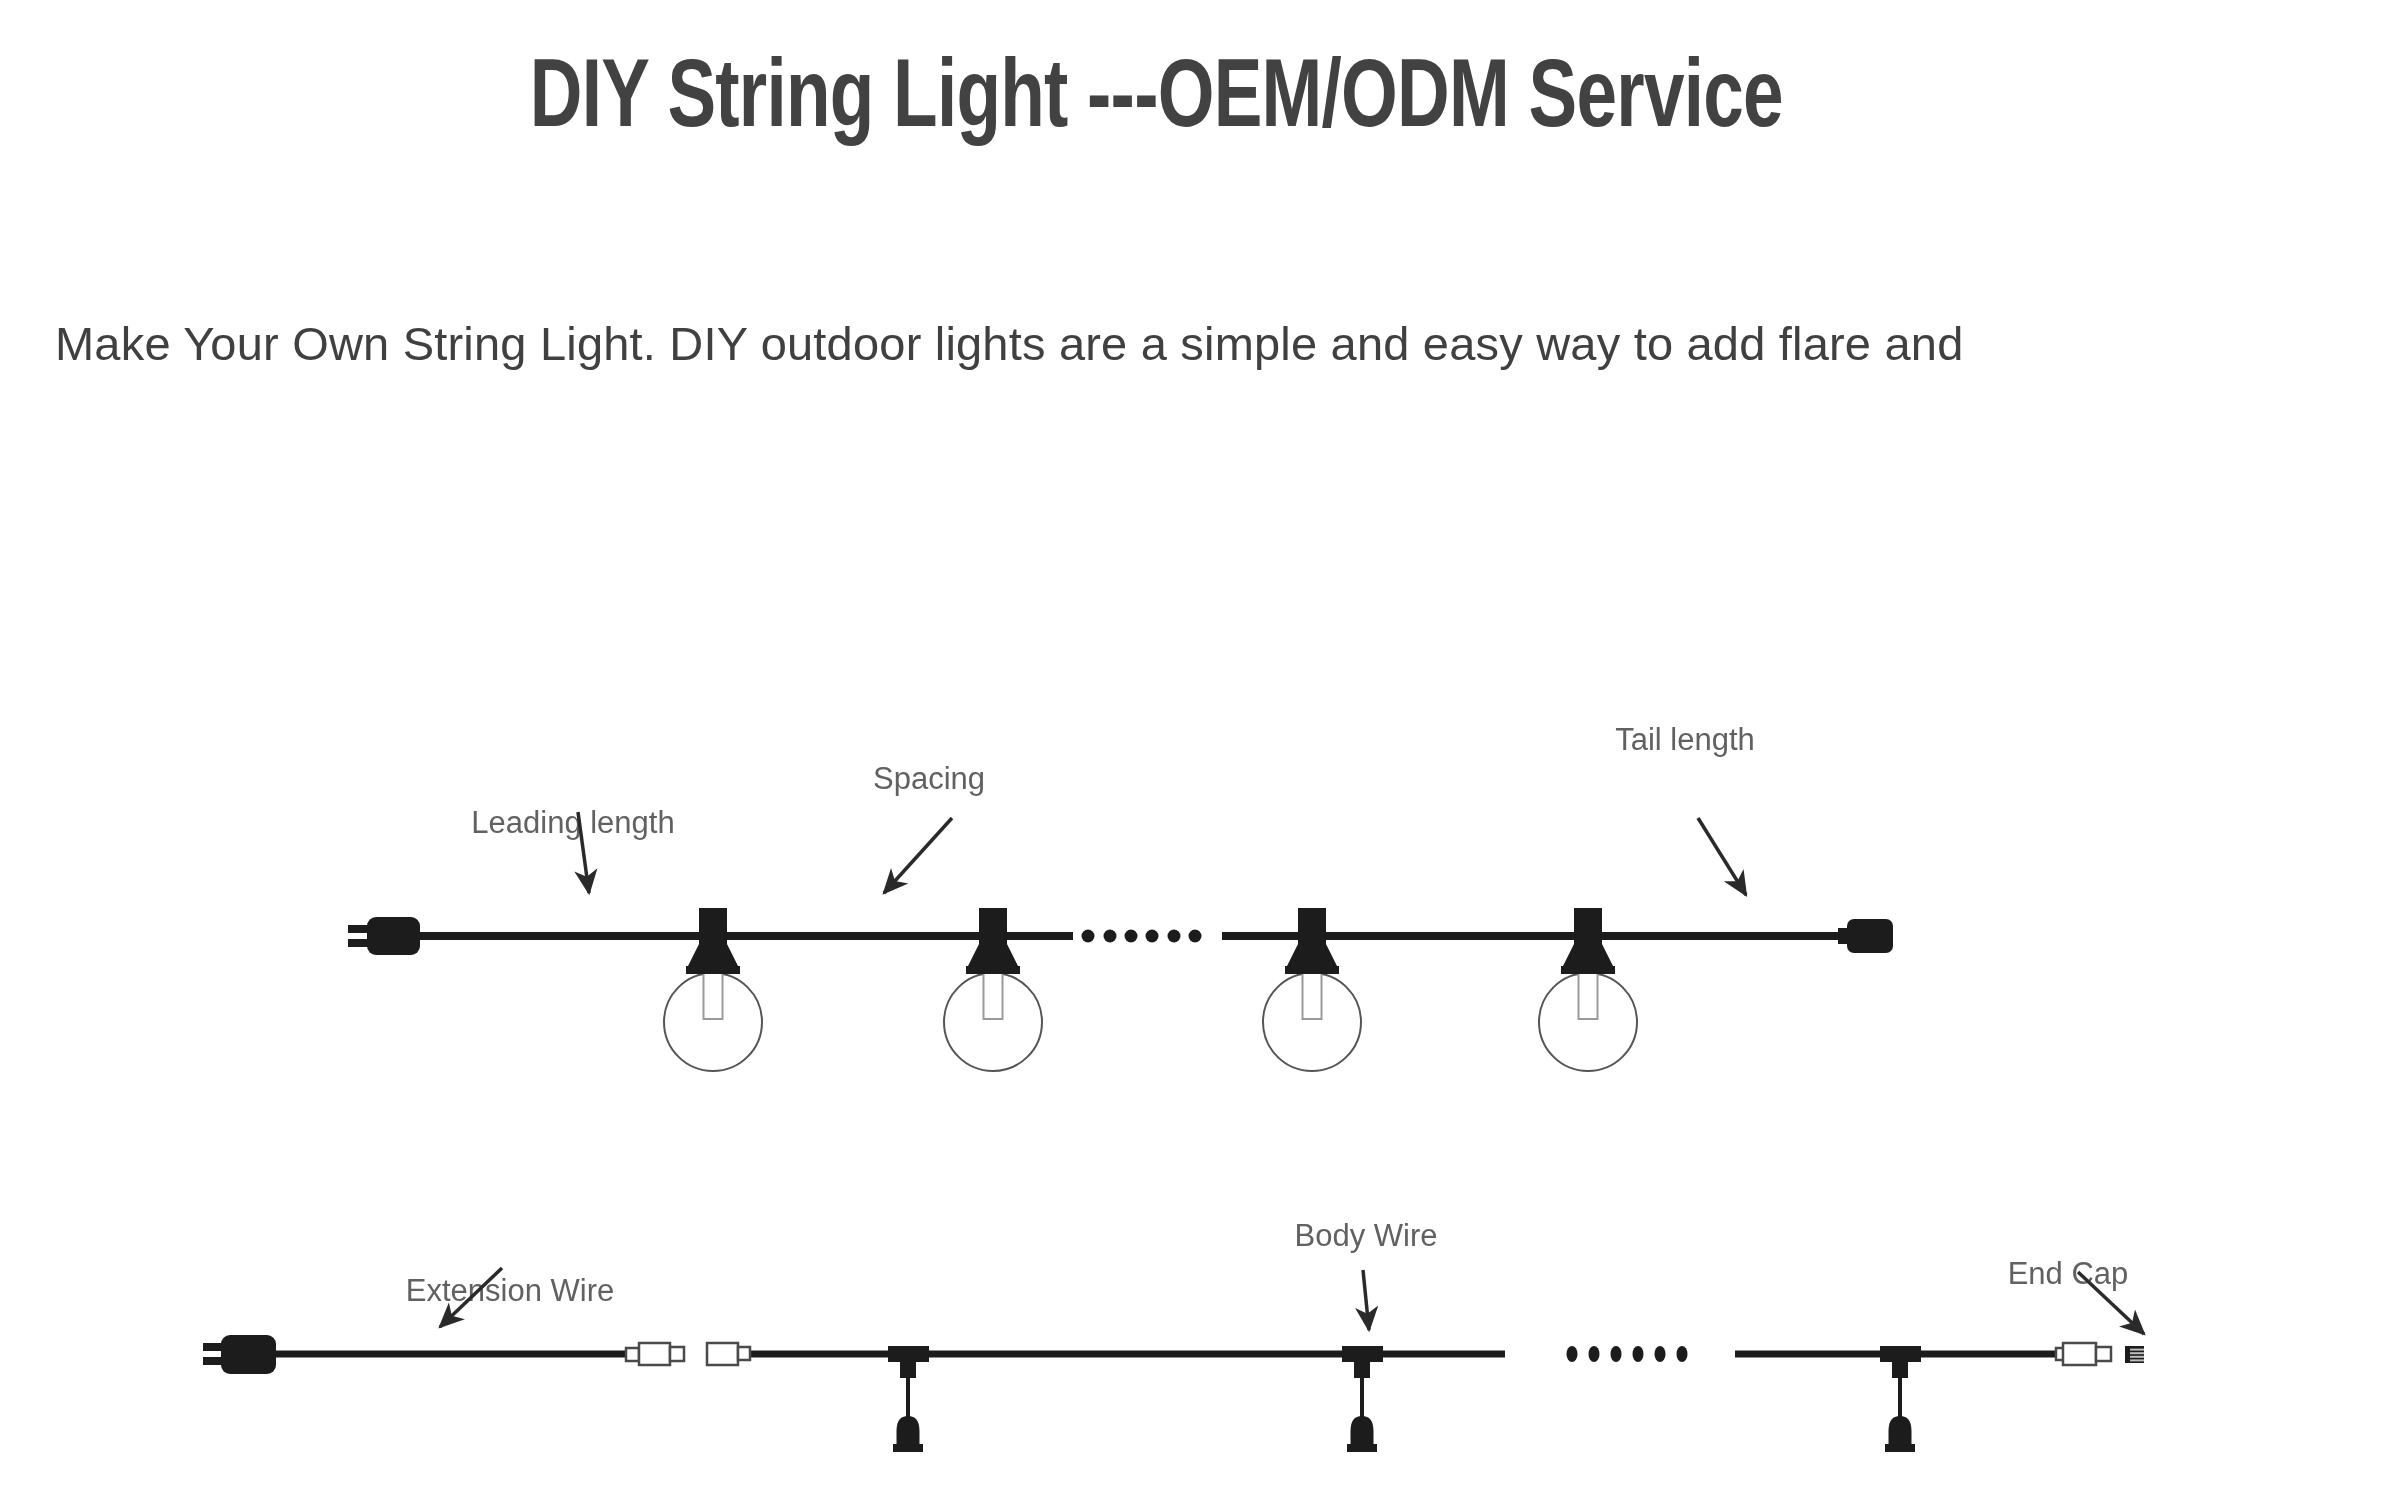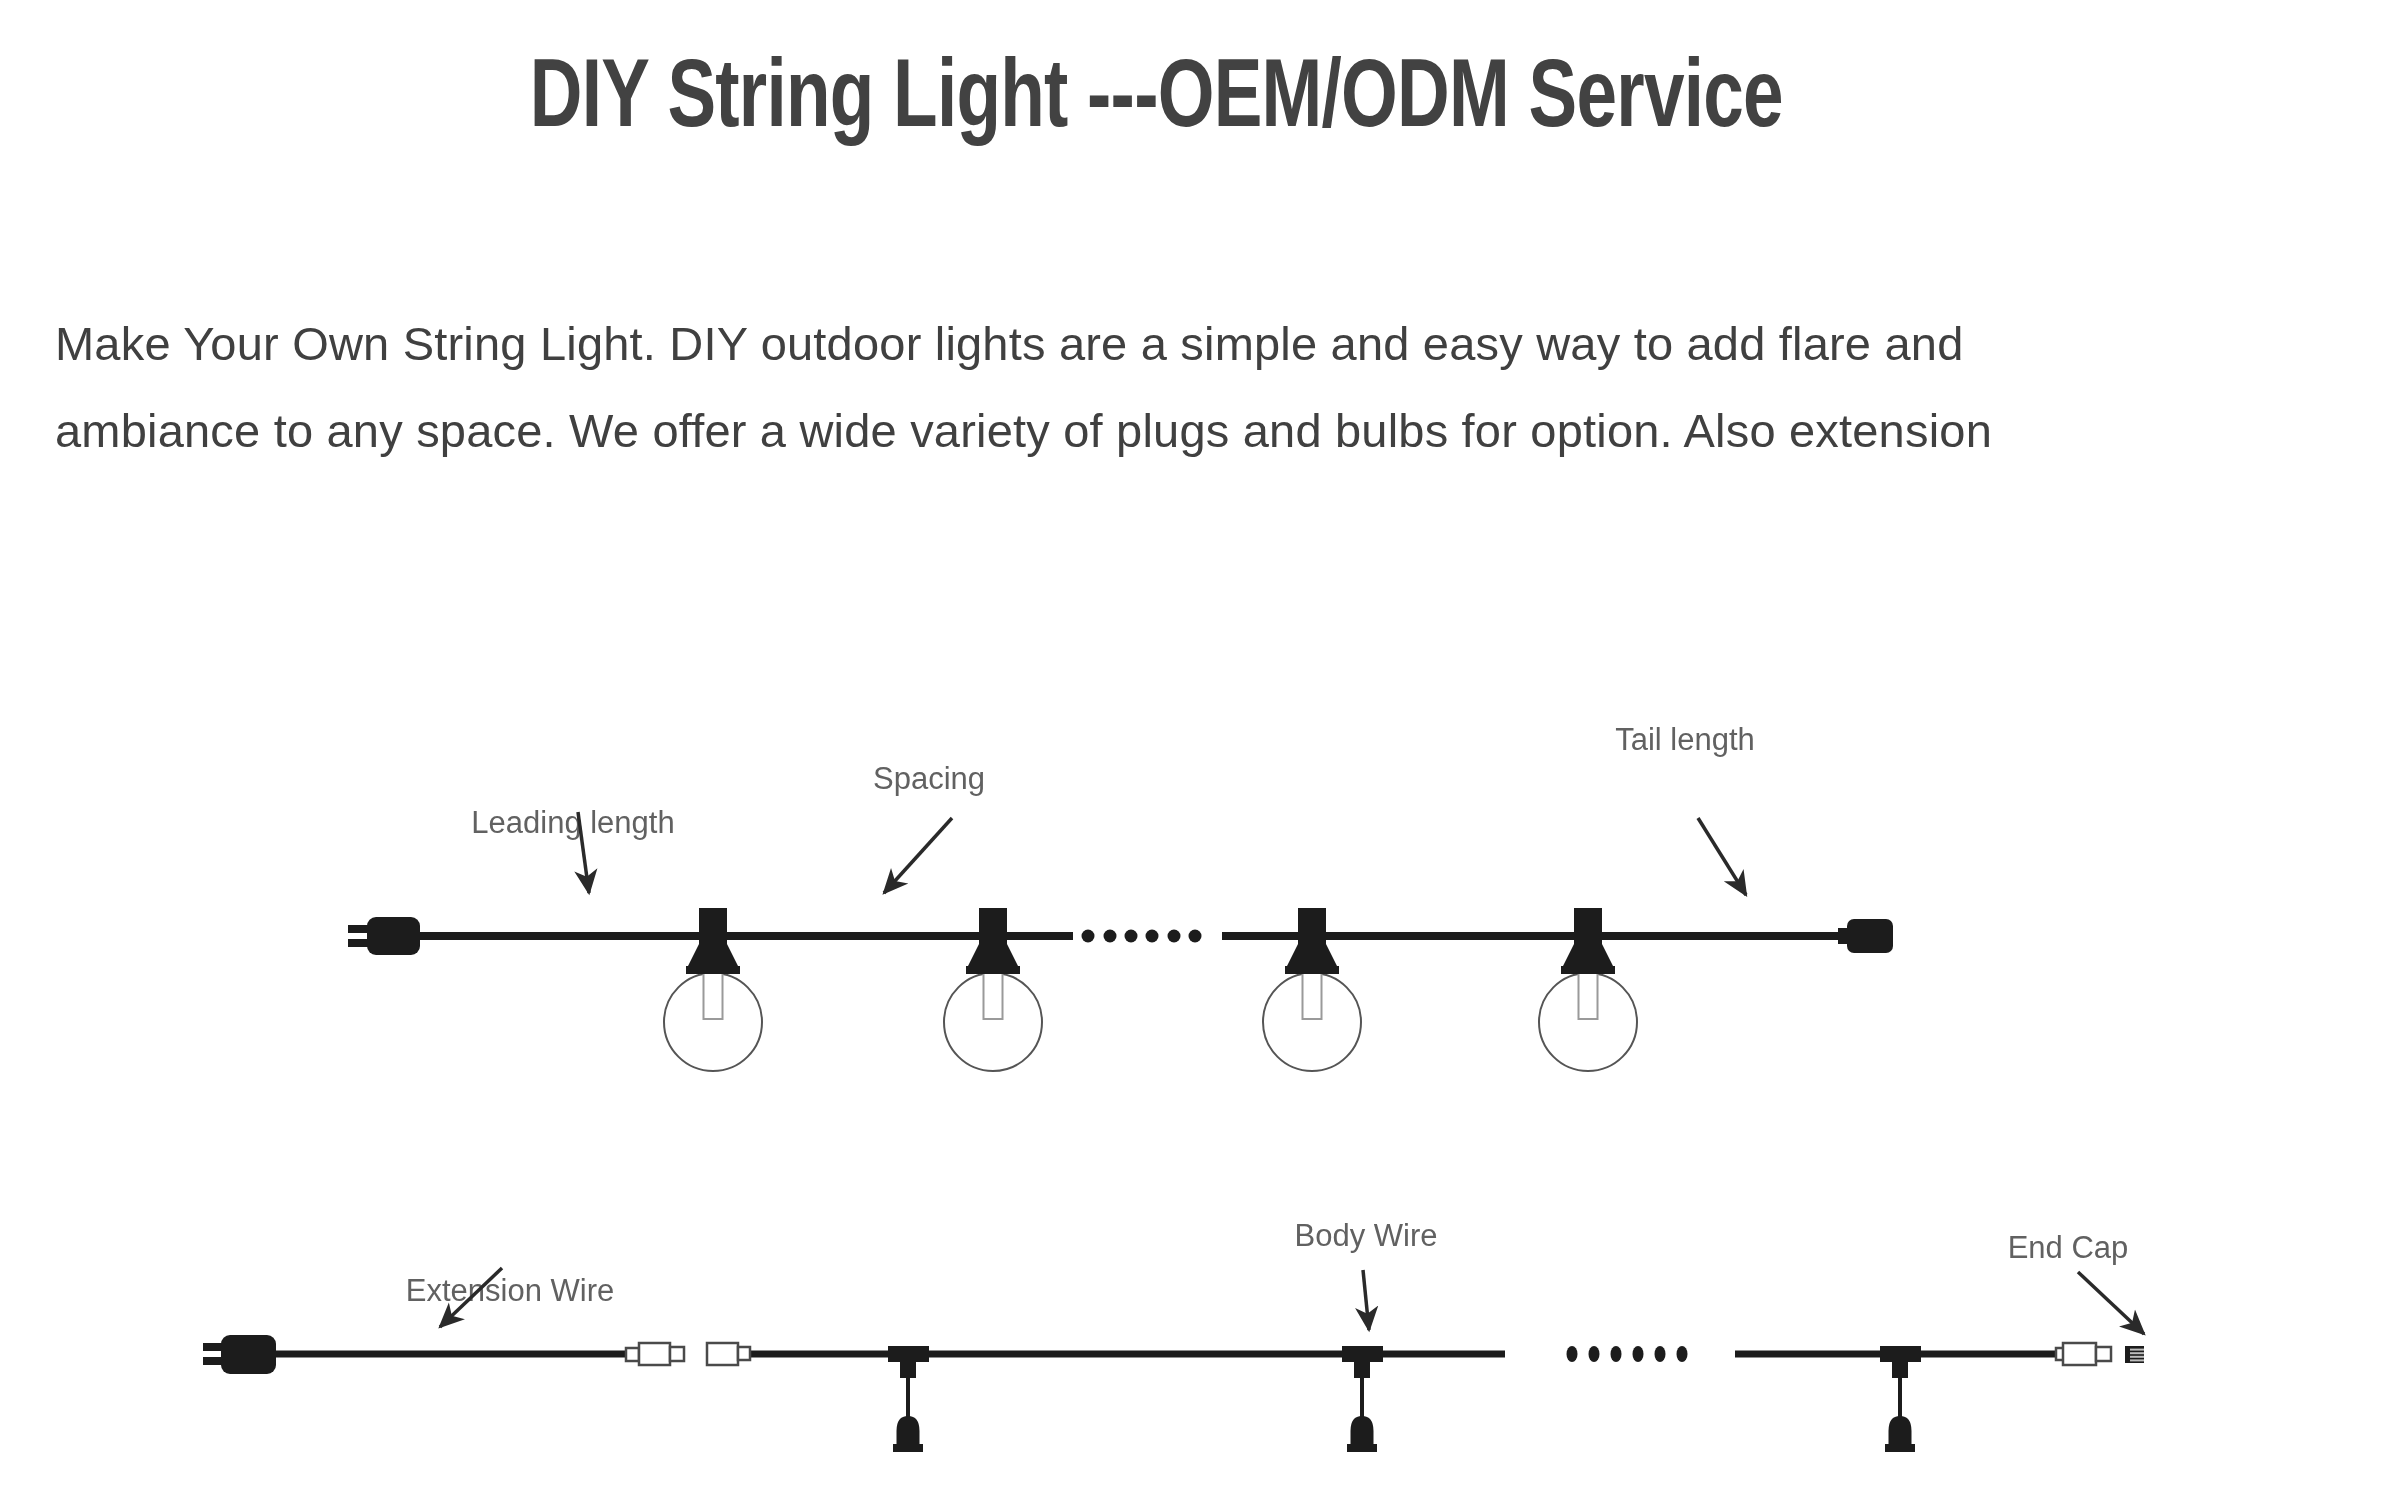--- a/index.html
+++ b/index.html
@@ -29,29 +29,28 @@
 </style>
 </head>
 <body>
 
 <div class="page-title">
   <span class="squeeze">DIY String Light ---OEM/ODM Service</span>
 </div>
 
 <div class="intro">
   <div class="line">Make Your Own String Light. DIY outdoor lights are a simple and easy way to add flare and</div>
-  <div class="line">ambiance to any space. We offer a wide variety of plugs and bulbs for option. Also extension</div>
 </div>
 
 <div class="diagram-label" style="left:573px;top:761px;margin-top:44px;">Leading length</div>
 <div class="diagram-label" style="left:929px;top:761px;">Spacing</div>
 <div class="diagram-label" style="left:1685px;top:722px;">Tail length</div>
 <div class="diagram-label" style="left:510px;top:1273px;">Extension Wire</div>
 <div class="diagram-label" style="left:1366px;top:1218px;">Body Wire</div>
-<div class="diagram-label" style="left:2068px;top:1230px;">End Cap</div>
+<div class="diagram-label" style="left:2068px;top:1256px;">End Cap</div>
 
 <svg class="svg-layer" viewBox="0 0 2406 1504">
   <defs>
     <marker id="ah" viewBox="0 0 12 12" refX="10" refY="6" markerWidth="8" markerHeight="8" orient="auto-start-reverse">
       <path d="M0,1 L11,6 L0,11 L3,6 Z" fill="#2a2a2a"></path>
     </marker>
   </defs>
 
   <g>
 

